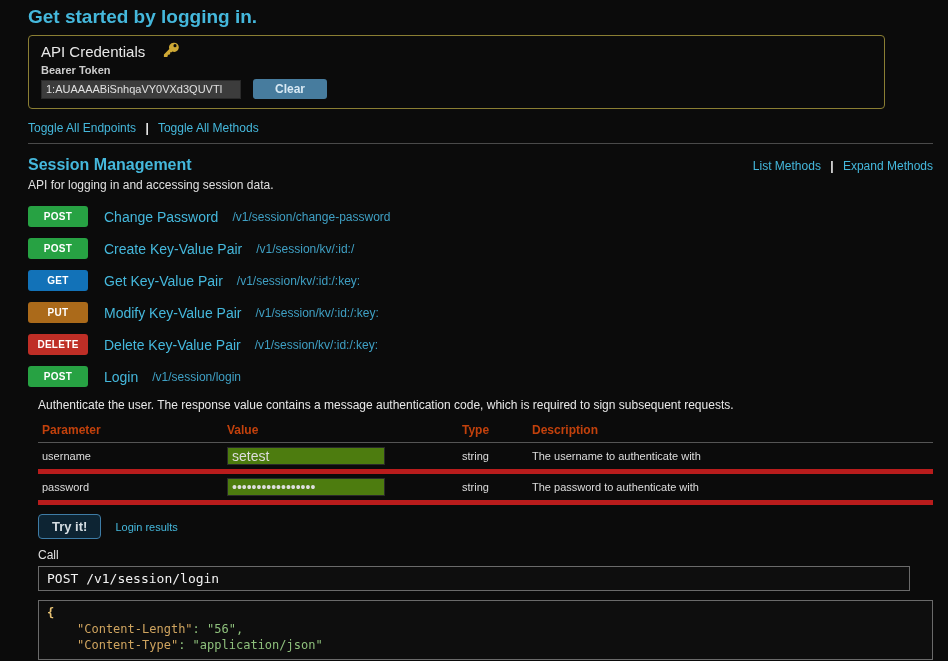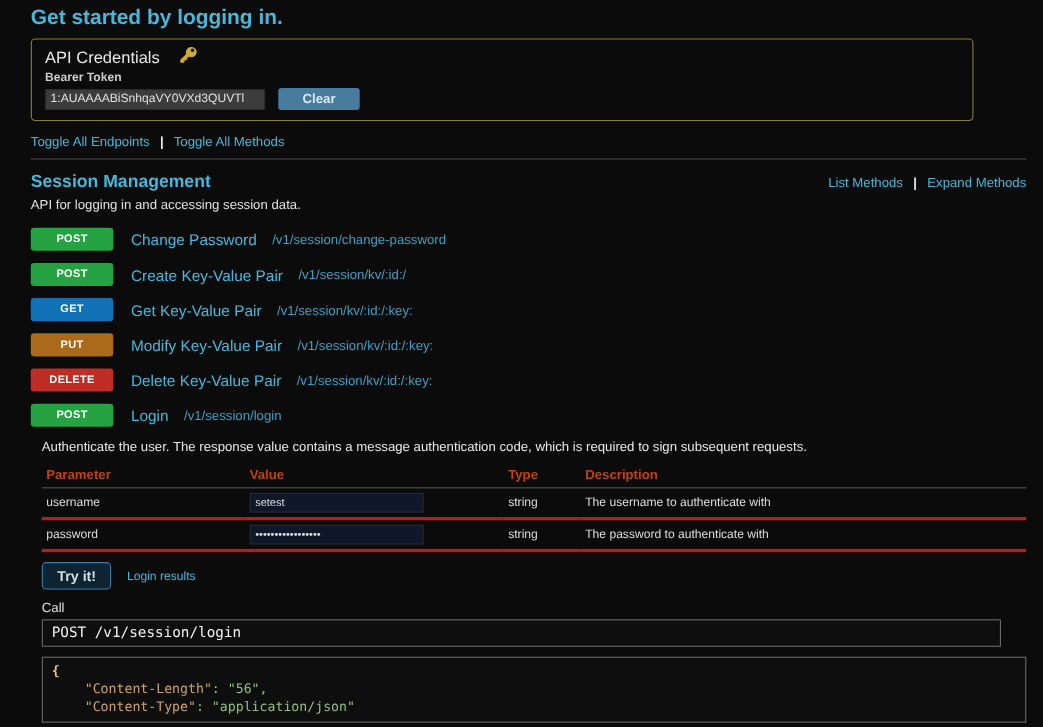--- a/index.html
+++ b/index.html
@@ -75,21 +75,21 @@
     justify-content: space-between;
     align-items: baseline;
   }
   .section-title { color: #45b8dc; font-size: 16px; font-weight: 700; }
   .section-links { font-size: 12px; }
   .section-desc { font-size: 12px; color: #e0e0e0; margin: 4px 0 14px 0; }
 
   
   .endpoint { display: flex; align-items: center; margin-bottom: 11px; cursor: pointer; }
   .badge {
-    width: 75px;
+    width: 60px;
     text-align: center;
     padding: 5px 0;
     border-radius: 3px;
     color: #ffffff;
     font-size: 10px;
     font-weight: 700;
     letter-spacing: 0.3px;
   }
   .m-post   { background: #27a243; }
   .m-get    { background: #1272b8; }
@@ -108,33 +108,33 @@
     font-size: 12px;
     font-weight: 700;
     color: #c2410c;
     padding: 5px 4px;
     border-bottom: 1px solid #555555;
   }
   .param-table td {
     font-size: 11px;
     color: #dddddd;
     padding: 4px 4px;
-    border-bottom: 3px solid #b91c1c;
+    border-bottom: 5px solid #b91c1c;
     margin-left: 28px;
   }
   .col-param { width: 185px; }
   .col-value { width: 235px; }
   .col-type  { width: 70px; }
   .cell-input {
     width: 158px;
     height: 18px;
-    background: #0f172a;
+    background: #4d7c0f;
     border: 1px solid #2a2a2a;
     color: #dddddd;
-    font-size: 10px;
+    font-size: 14px;
     padding: 0 4px;
   }
 
   .try-row { display: flex; align-items: center; gap: 14px; margin-bottom: 9px; }
   .try-btn {
     background: #0d2433;
     border: 1px solid #3e7ca6;
     border-radius: 4px;
     color: #d5dde2;
     font-weight: 700;

